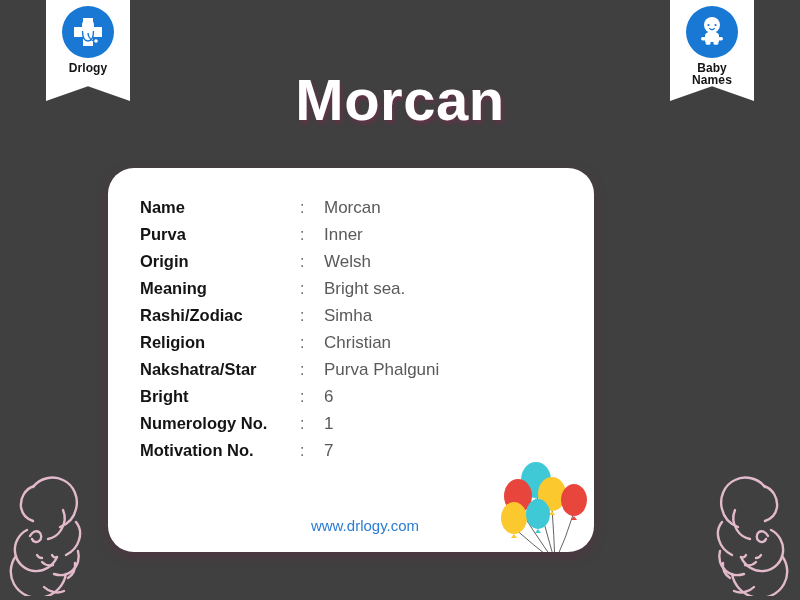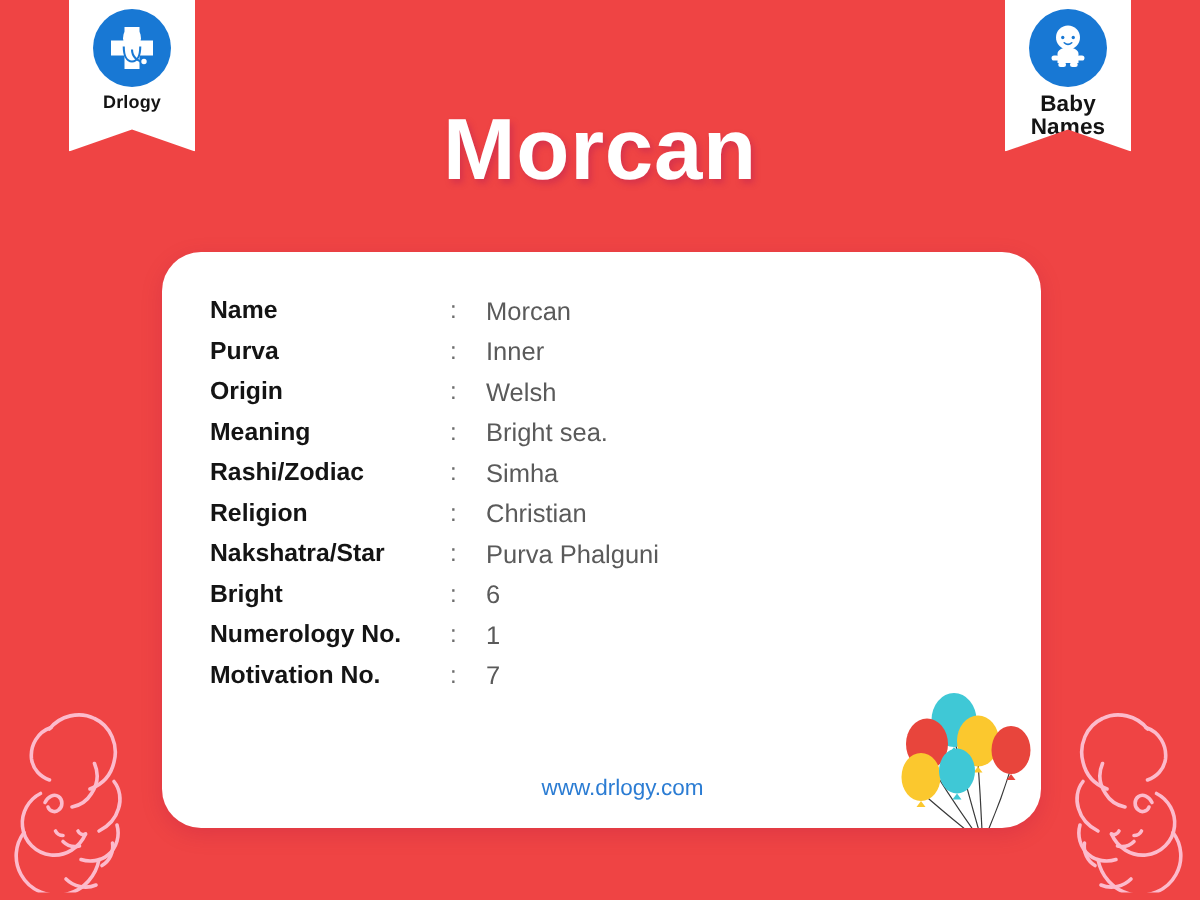--- a/index.html
+++ b/index.html
@@ -4,21 +4,21 @@
 <style>
   * { box-sizing: border-box; margin: 0; padding: 0; }
   html, body {
     width: 800px; height: 600px;
     overflow: hidden;
     font-family: "Liberation Sans", sans-serif;
   }
   #stage {
     position: relative;
     width: 800px; height: 600px;
-    background: #ef4444;
+    background: #404040;
     overflow: hidden;
   }
 
   
   .corner-art { position: absolute; bottom: 0; opacity: .85; }
   .corner-art.left  { left: -6px;  }
   .corner-art.right { right: -4px; }
 
   
   .badge {
@@ -41,39 +41,39 @@
     background: #1878d4;
     display: flex; align-items: center; justify-content: center;
   }
   .badge-label {
     font-size: 12px;
     font-weight: bold;
     color: #141414;
     letter-spacing: .1px;
     line-height: 1;
   }
-  .badge.right .badge-label { font-size: 15px; }
+  .badge.right .badge-label { font-size: 12px; }
 
   
   .title {
     position: absolute;
     top: 66px; left: 0; right: 0;
     text-align: center;
     font-size: 58px;
     font-weight: bold;
     color: #ffffff;
     letter-spacing: .5px;
     text-shadow: 2px 3px 4px rgba(170,20,90,.35);
   }
 
   
   .card {
     position: absolute;
     left: 108px; top: 168px;
-    width: 586px; height: 384px;
+    width: 486px; height: 384px;
     background: #ffffff;
     border-radius: 26px;
     box-shadow: 0 4px 14px rgba(150,0,70,.18);
     overflow: hidden;
   }
   .info-table {
     position: absolute;
     left: 32px; top: 26px;
     border-collapse: collapse;
   }

